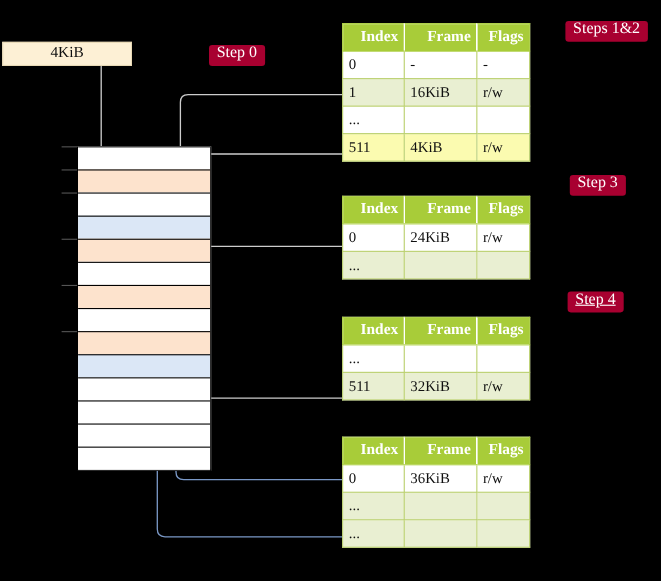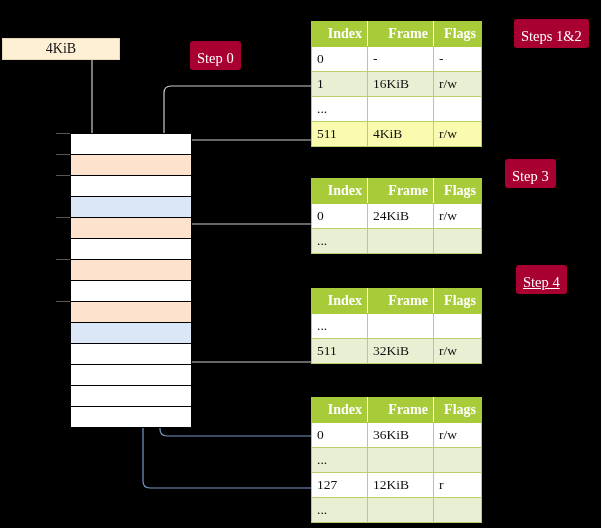--- a/index.html
+++ b/index.html
@@ -70,21 +70,21 @@
   .col-i { width: 56px; }
   .col-f { width: 66px; }
   .col-g { width: 48px; }
 
   
   .badge {
     position: absolute;
     background: #a80030;
     color: #ffffff;
     font-size: 14.5px;
-    padding: 10px 7px 3px 7px;
+    padding: 0 7px 3px 7px;
     border-radius: 3px;
     line-height: 1.1;
     white-space: nowrap;
     box-shadow: 0 1px 0 rgba(0,0,0,0.35);
   }
 
   
   #kibbox {
     position: absolute;
     left: 2px;
@@ -166,21 +166,21 @@
       <path d="M312,488 L150,488 Q143,488 143,481 L143,332" marker-end="url(#ah-blue)"></path>
     </g>
   </svg>
 
   <div id="kibbox">
     <span>4KiB</span>
   </div>
 
   <div class="badge" style="left:190px; top:41px;">Step 0</div>
   <div class="badge" style="left:514px; top:19px;">Steps 1&amp;2</div>
-  <div class="badge" style="left:505px; top:159px;">Step 3</div>
+  <div class="badge" style="left:518px; top:159px;">Step 3</div>
   <div class="badge" style="left:516px; top:265px;text-decoration:underline;">Step 4</div>
 
   <div id="memcol">
       <div class="mrow"></div>
       <div class="mrow orange"></div>
       <div class="mrow"></div>
       <div class="mrow blue"></div>
       <div class="mrow orange"></div>
       <div class="mrow"></div>
       <div class="mrow orange"></div>
@@ -301,25 +301,20 @@
         <tr class="plain">
           <td>0</td>
           <td>36KiB</td>
           <td>r/w</td>
         </tr>
         <tr class="alt">
           <td>...</td>
           <td></td>
           <td></td>
         </tr>
-        <tr class="plain">
-          <td>127</td>
-          <td>12KiB</td>
-          <td>r</td>
-        </tr>
         <tr class="alt">
           <td>...</td>
           <td></td>
           <td></td>
         </tr>
       </tbody>
   </table>
 
 <div class="tick" style="top: 133px;"></div>
     <div class="tick" style="top: 154px;"></div>

